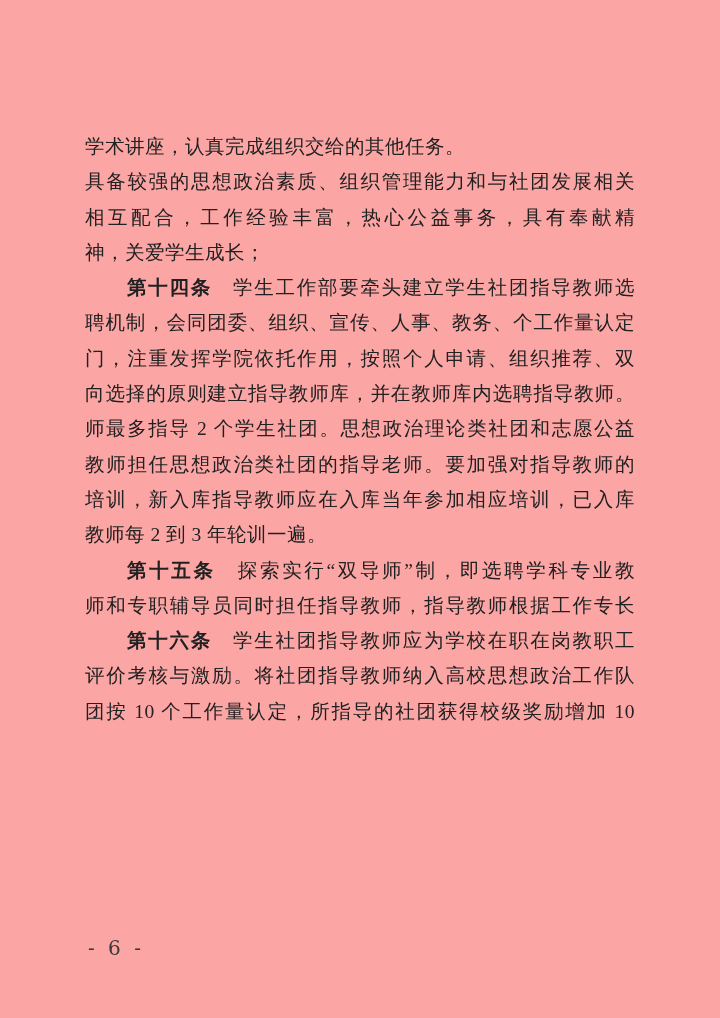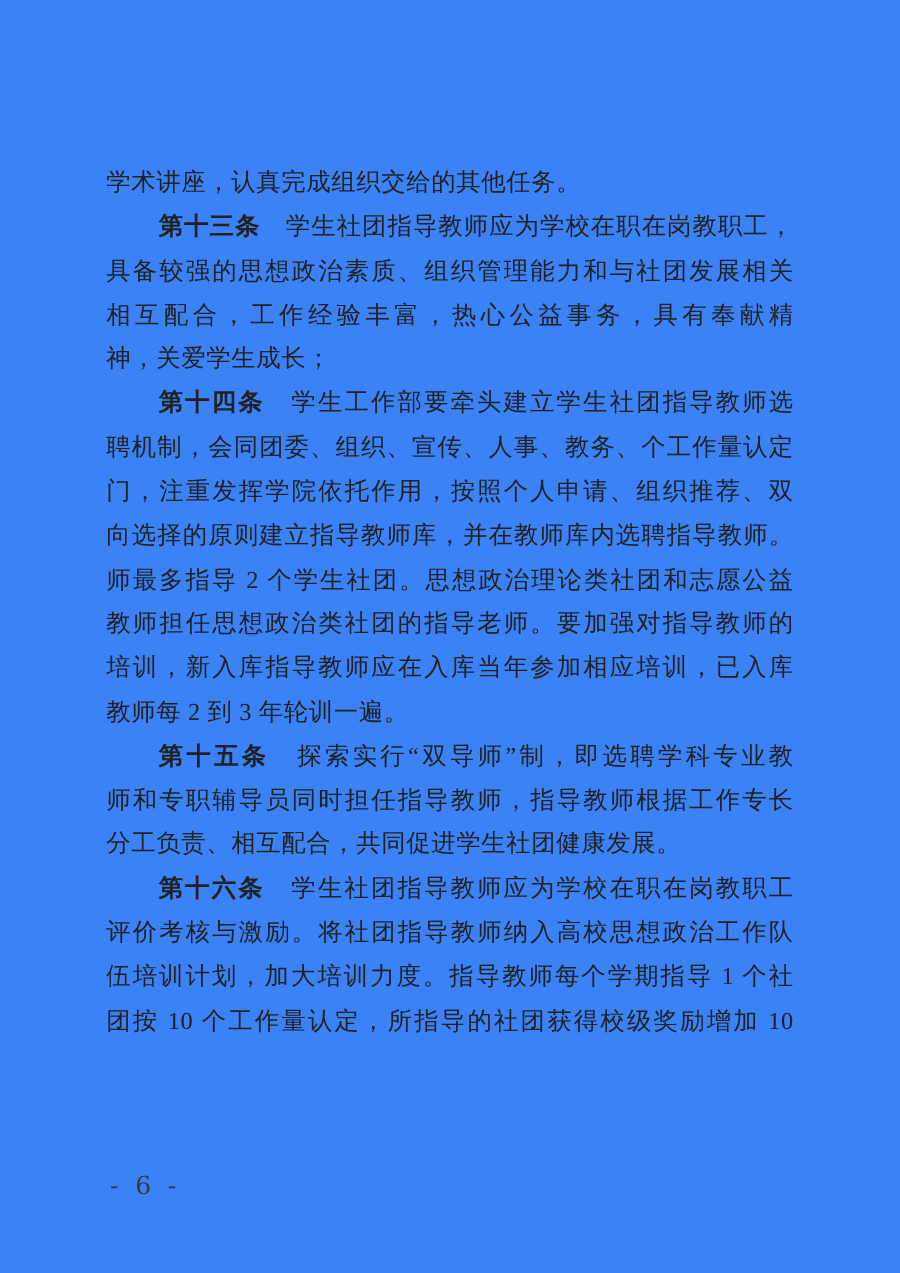--- a/index.html
+++ b/index.html
@@ -10,21 +10,21 @@
     width: 720px;
     height: 1018px;
     background: #ffffff;
     position: relative;
     overflow: hidden;
     font-family: "Liberation Serif", "DejaVu Serif", serif;
   }
   .page {
     position: absolute;
     inset: 0;
-    background: #3b82f6;
+    background: #fca5a5;
   }
   .doc-body {
     position: absolute;
     left: 85px;
     top: 129px;
     width: 550px;
     font-size: 19.5px;
     line-height: 35.3px;
     color: #212121;
     letter-spacing: 0.5px;
@@ -56,34 +56,31 @@
     word-spacing: 3px;
     font-family: "DejaVu Serif", "Liberation Serif", serif;
   }
 </style>
 </head>
 <body>
 
 <div class="page">
   <div class="doc-body">
       <div class="line"><span>学术讲座，认真完成组织交给的其他任务。</span></div>
-      <div class="line indent just"><span class="art">第十三条</span><span>　学生社团指导教师应为学校在职在岗教职工，</span></div>
       <div class="line just"><span>具备较强的思想政治素质、组织管理能力和与社团发展相关</span></div>
       <div class="line just"><span>相互配合，工作经验丰富，热心公益事务，具有奉献精</span></div>
       <div class="line"><span>神，关爱学生成长；</span></div>
       <div class="line indent just"><span class="art">第十四条</span><span>　学生工作部要牵头建立学生社团指导教师选</span></div>
       <div class="line just"><span>聘机制，会同团委、组织、宣传、人事、教务、个工作量认定</span></div>
       <div class="line just"><span>门，注重发挥学院依托作用，按照个人申请、组织推荐、双</span></div>
       <div class="line just"><span>向选择的原则建立指导教师库，并在教师库内选聘指导教师。</span></div>
       <div class="line just"><span>师最多指导 2 个学生社团。思想政治理论类社团和志愿公益</span></div>
       <div class="line just"><span>教师担任思想政治类社团的指导老师。要加强对指导教师的</span></div>
       <div class="line just"><span>培训，新入库指导教师应在入库当年参加相应培训，已入库</span></div>
       <div class="line"><span>教师每 2 到 3 年轮训一遍。</span></div>
       <div class="line indent just"><span class="art">第十五条</span><span>　探索实行“双导师”制，即选聘学科专业教</span></div>
       <div class="line just"><span>师和专职辅导员同时担任指导教师，指导教师根据工作专长</span></div>
-      <div class="line"><span>分工负责、相互配合，共同促进学生社团健康发展。</span></div>
       <div class="line indent just"><span class="art">第十六条</span><span>　学生社团指导教师应为学校在职在岗教职工</span></div>
       <div class="line just"><span>评价考核与激励。将社团指导教师纳入高校思想政治工作队</span></div>
-      <div class="line just"><span>伍培训计划，加大培训力度。指导教师每个学期指导 1 个社</span></div>
       <div class="line just"><span>团按 10 个工作量认定，所指导的社团获得校级奖励增加 10</span></div>
     </div>
   <div class="page-number">- 6 -</div>
 </div>
 
 </body></html>

